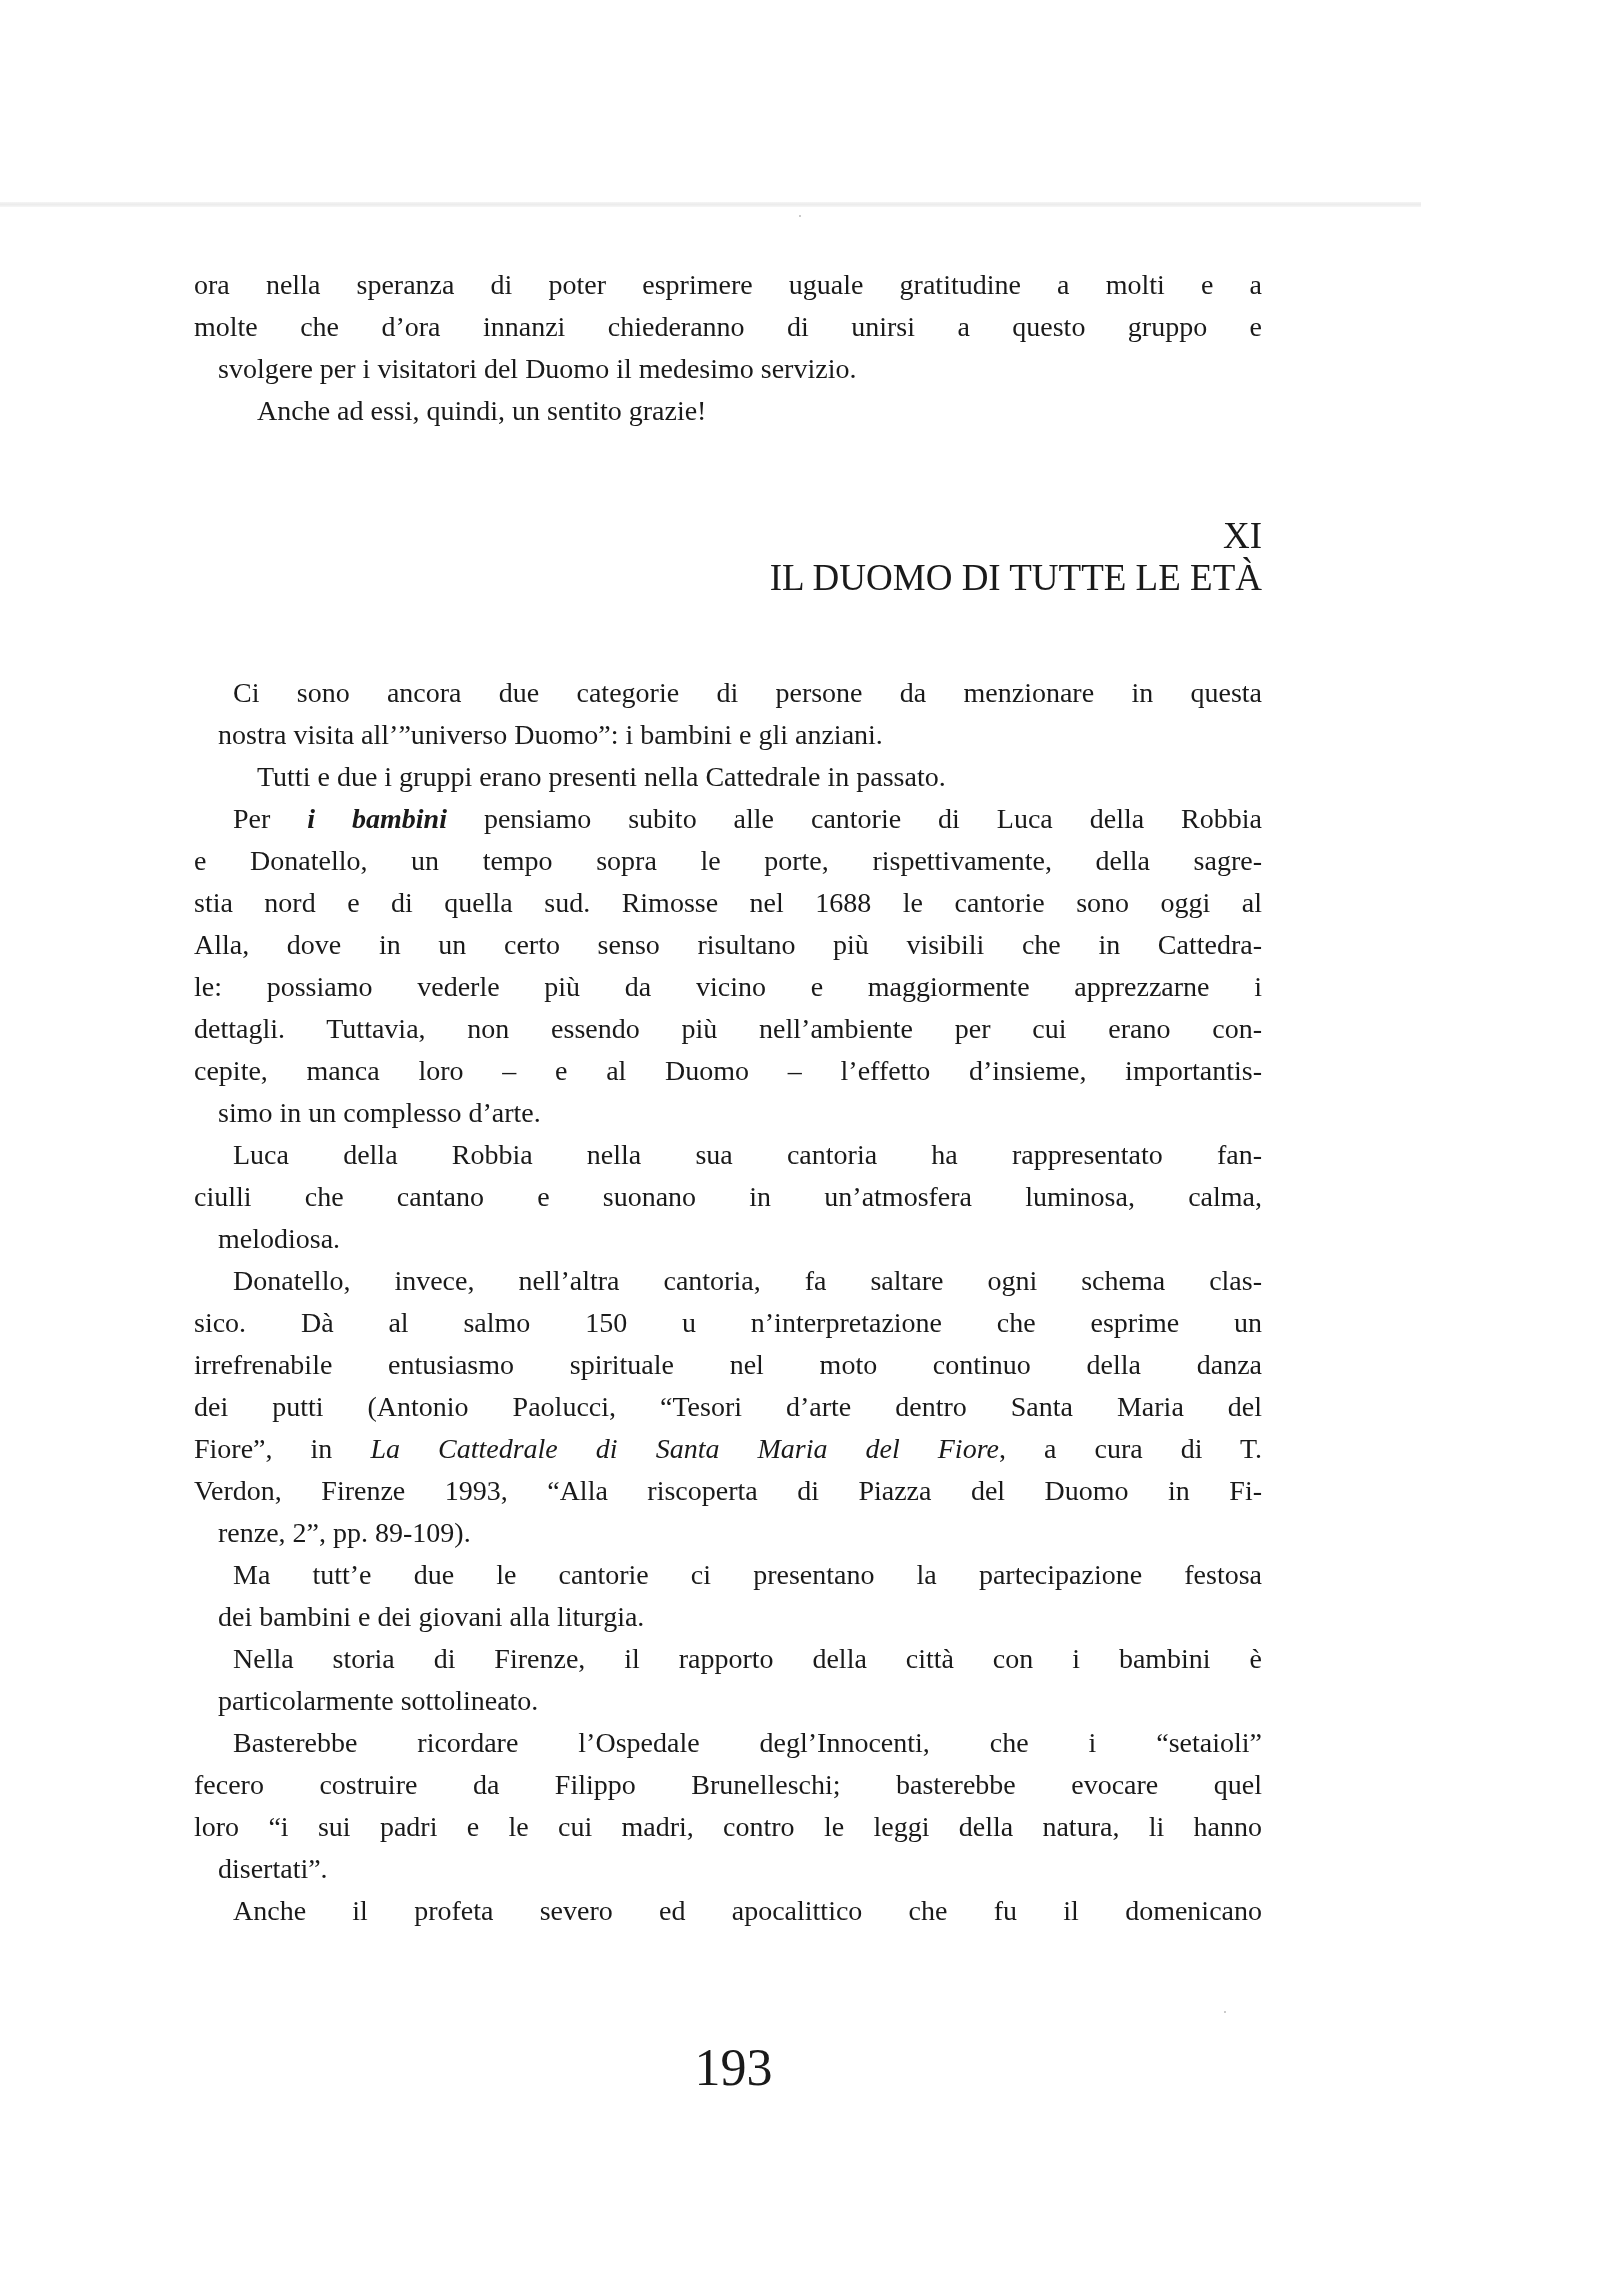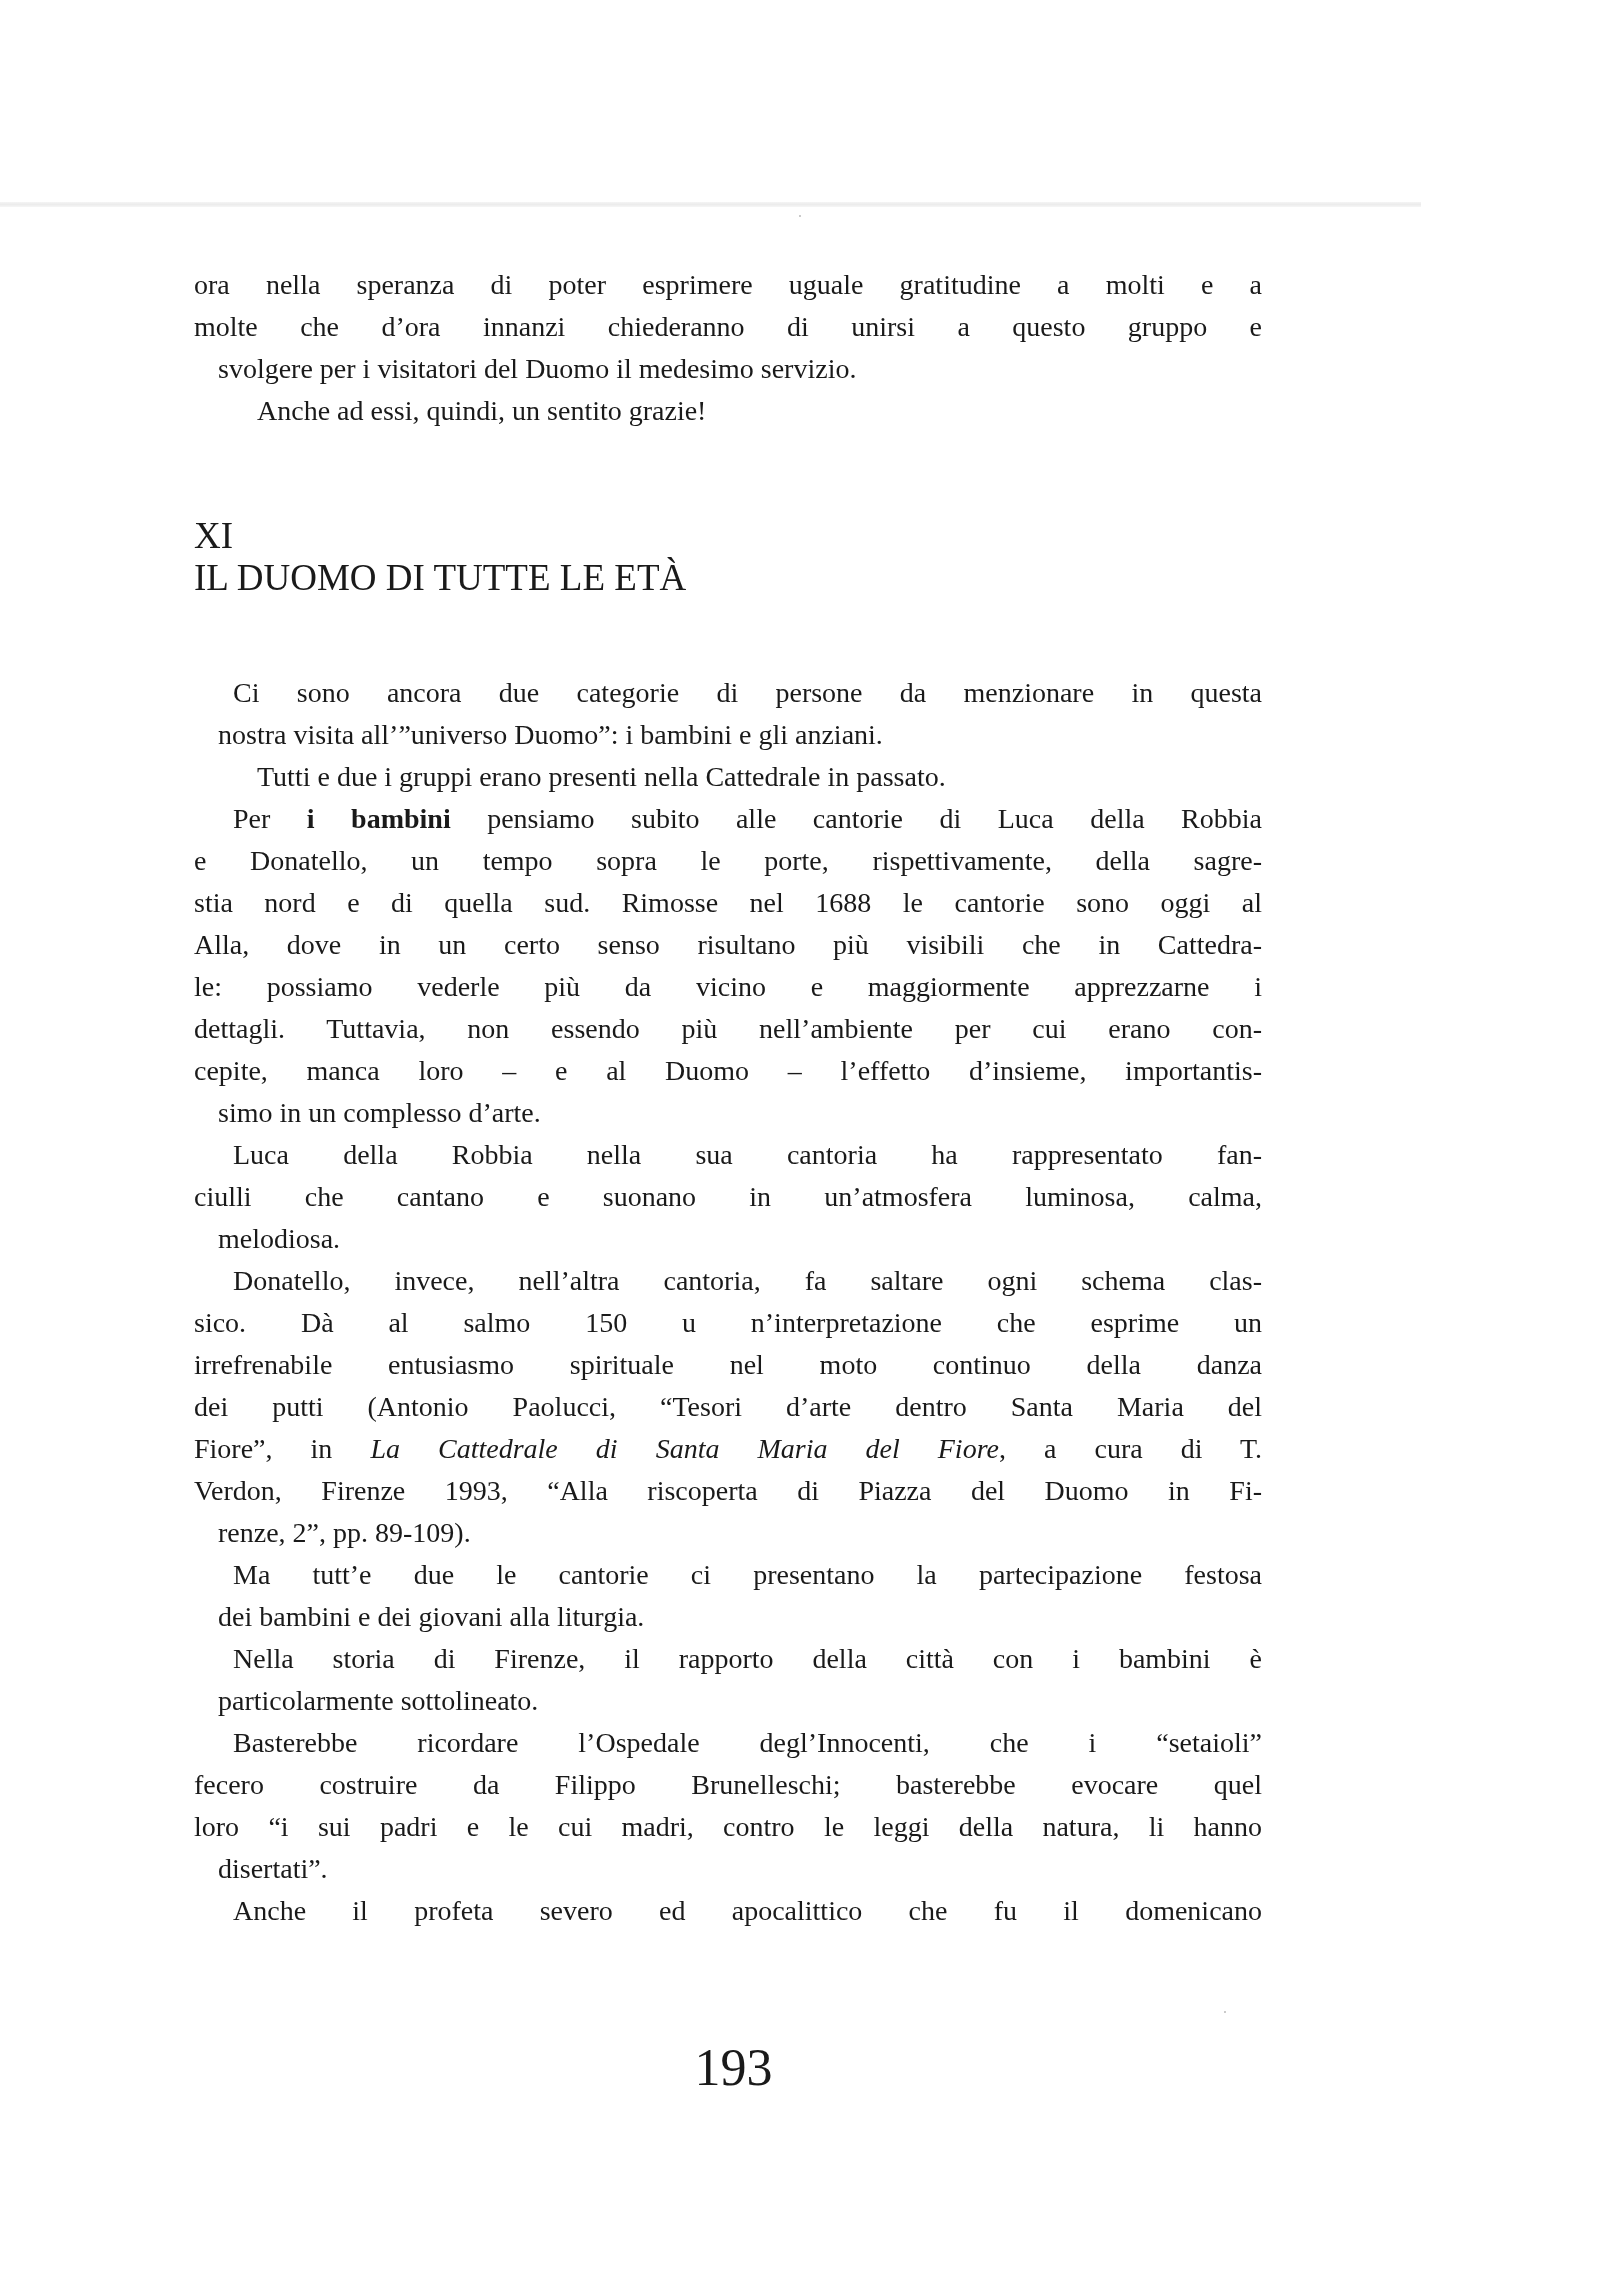--- a/index.html
+++ b/index.html
@@ -6,26 +6,26 @@
     body { width: 1613px; height: 2289px; position: relative; overflow: hidden;
            font-family: "Liberation Serif", "DejaVu Serif", serif; color: #1a1a1a; }
     .scan-edge { position: absolute; left: 0; top: 202px; width: 1421px; height: 4.6px;
                  background: linear-gradient(#f4f4f4, #ececec, #f6f6f6); }
     .speck { position: absolute; width: 1.8px; height: 1.8px; background: #bbb; border-radius: 0.9px; }
     .text { position: absolute; left: 194px; width: 1068px; font-size: 28px; line-height: 42px;
             text-align: justify; }
     .line { display: block; text-align: justify; text-align-last: justify; white-space: nowrap; }
     .line.last { text-align-last: left; margin-left: 24px; }
     .block-top { top: 264px; }
-    .heading { position: absolute; left: 194px; width: 1068px; text-align: left; font-size: 37px;
+    .heading { position: absolute; left: 194px; width: 1068px; text-align: right; font-size: 37px;
                line-height: 42px; top: 515px; }
     .block-body { top: 672px; }
     .page-number { position: absolute; left: 0; width: 1467px; text-align: center; top: 2038px;
                    font-size: 52px; }
-    b { font-weight: bold; }
+    b { font-weight: bold; font-style: italic; }
     i { font-style: italic; margin-top: 17px; }
   </style>
 </head>
 <body>
 
 <div class="scan-edge"></div>
 <div class="speck" style="left:799px;top:215px"></div>
 <div class="speck" style="left:1224px;top:2011px"></div>
 
 <div class="text block-top">

